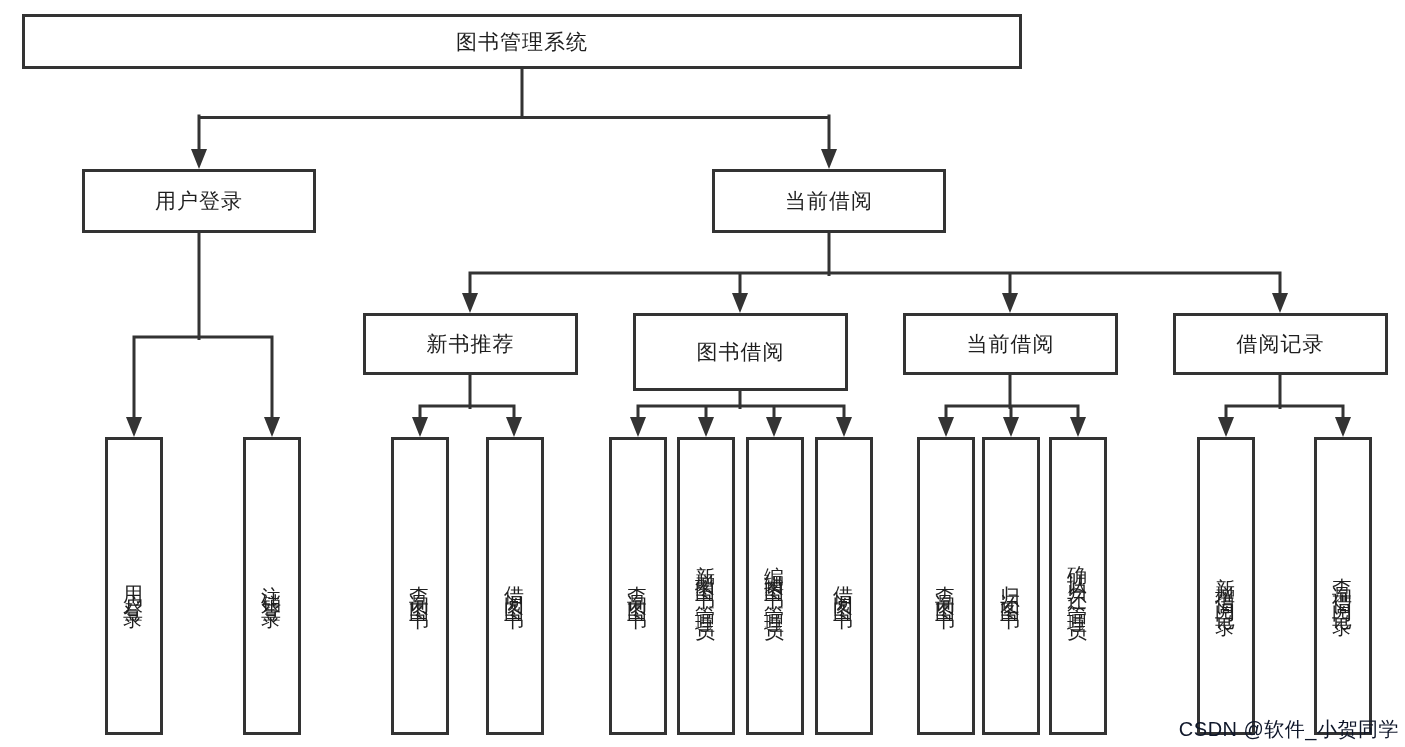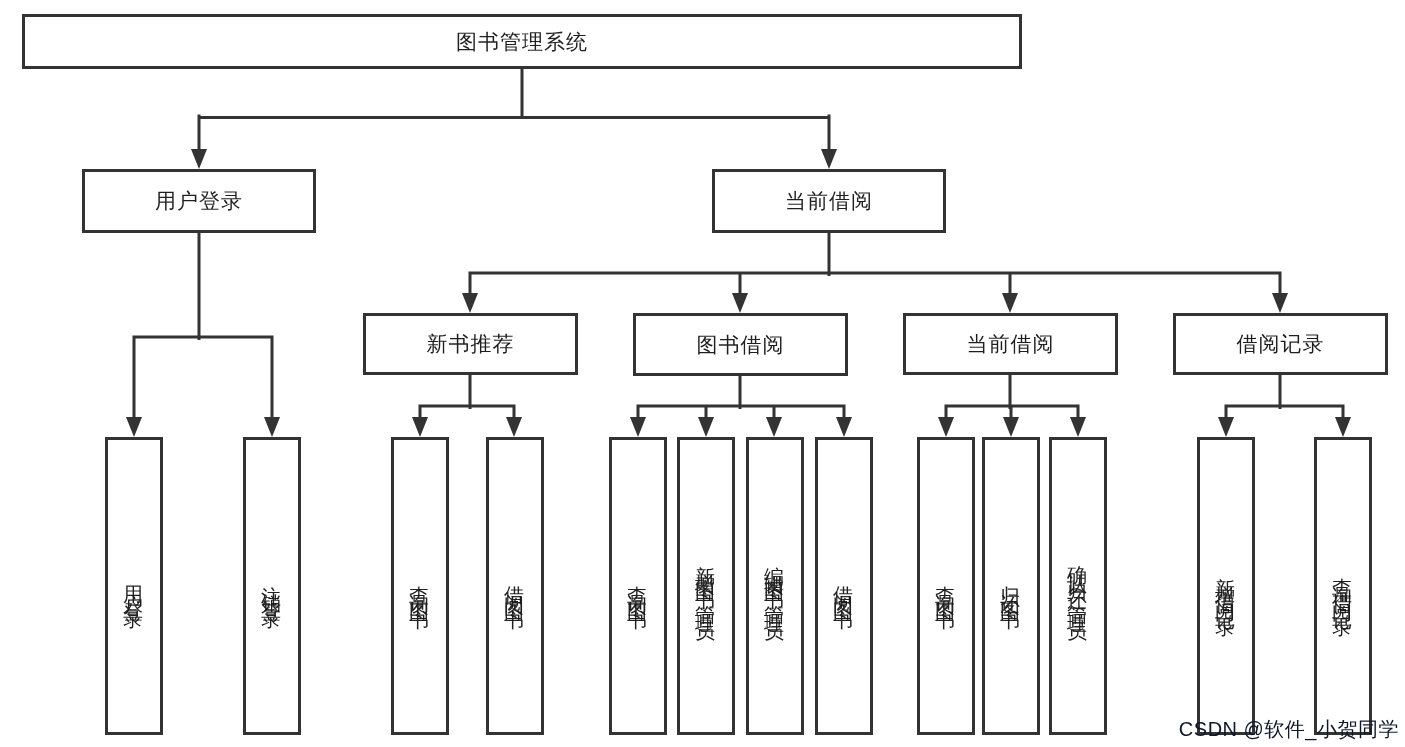--- a/index.html
+++ b/index.html
@@ -126,21 +126,21 @@
       <polygon points="1335,417 1351,417 1343,437"></polygon>
     </g>
   </svg>
 
   <div class="hbox" style="left:22px; top:14px; width:1000px; height:55px;">图书管理系统</div>
 
   <div class="hbox" style="left:82px; top:169px; width:234px; height:64px;">用户登录</div>
   <div class="hbox" style="left:712px; top:169px; width:234px; height:64px;">当前借阅</div>
 
   <div class="hbox" style="left:363px; top:313px; width:215px; height:62px;">新书推荐</div>
-  <div class="hbox" style="left:633px; top:313px; width:215px; height:63px;">图书借阅</div>
+  <div class="hbox" style="left:633px; top:313px; width:215px; height:78px;">图书借阅</div>
   <div class="hbox" style="left:903px; top:313px; width:215px; height:62px;">当前借阅</div>
   <div class="hbox" style="left:1173px; top:313px; width:215px; height:62px;">借阅记录</div>
 
   <div class="vbox" style="left:105px;">用户登录</div>
   <div class="vbox" style="left:243px;">注销登录</div>
 
   <div class="vbox" style="left:391px;">查询图书</div>
   <div class="vbox" style="left:486px;">借阅图书</div>
 
   <div class="vbox" style="left:609px;">查询图书</div>

